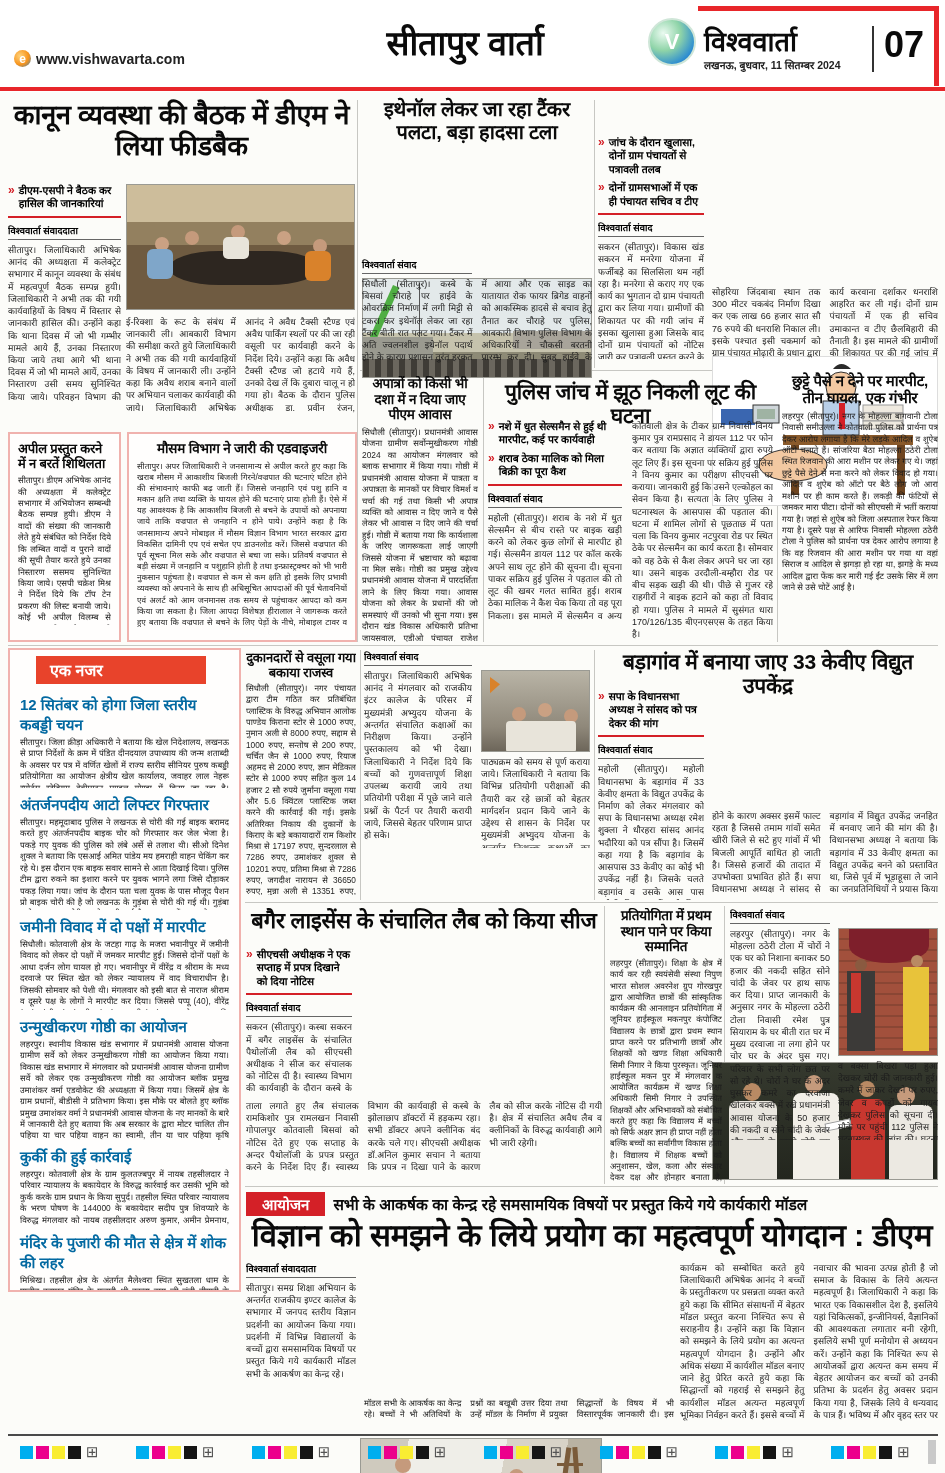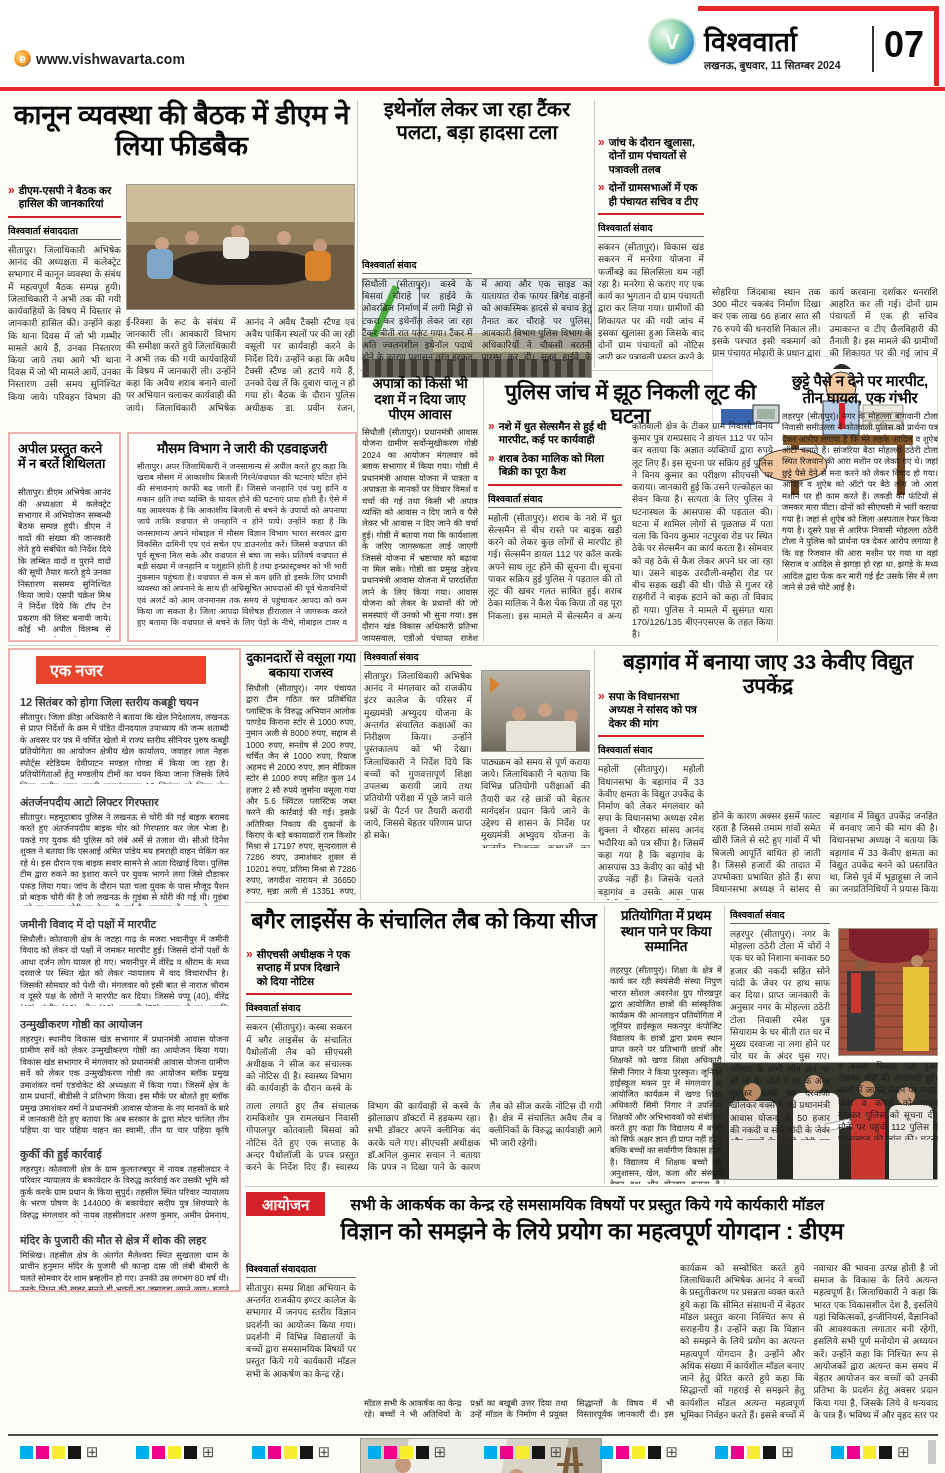--- a/index.html
+++ b/index.html
@@ -12,38 +12,39 @@
 .c2{column-count:2;column-gap:9px}
 .c3{column-count:3;column-gap:9px}
 .byline{font-size:9.5px;font-weight:700;border-bottom:1px solid #666;padding-bottom:2px;margin-bottom:4px;color:#000}
 .b{display:flex;gap:4px;font-weight:700;font-size:10.5px;line-height:1.28;margin-bottom:5px;color:#000}
 .chev{color:#d42027;font-weight:800;font-size:12px;line-height:1.1}
 .redrule{height:2px;background:#d42027;margin:4px 0 6px}
 .photo{position:relative;overflow:hidden;border:1px solid #9a9a93}
 .pinkbox{border:2px solid #f0b2ae;background:#fffefd;padding:7px 8px;overflow:hidden}
 .line{background:#c7c7c3}
 .en-item{overflow:hidden;padding:0 2px}
-.en-item h3{font-size:11px;font-weight:800;margin:6px 0 3px;color:#404040}
+.en-item h3{font-size:15px;font-weight:800;margin:6px 0 3px;color:#0369a1}
 .en-item .body{font-size:8.4px}
 .regGroup{display:flex;align-items:center;gap:3px}
 .regSq{width:13px;height:13px;display:inline-block}
 .regMark{color:#555;font-size:15px;margin-left:2px}
 .head{width:14px;height:14px;border-radius:50%;position:absolute}
 </style>
 </head>
 <body>
 
 <div id="page">
 
   <div class="abs" style="left:0;top:0;width:945px;height:92px;background:#fff">
     <div class="abs" style="left:698px;top:6px;width:241px;height:80px;border-top:5px solid #e8262a;border-right:5px solid #e8262a"></div>
     <div class="abs" style="left:14px;top:50px;display:flex;align-items:center;gap:5px">
       <span style="width:17px;height:17px;border-radius:50%;background:radial-gradient(circle at 35% 35%,#ffd27a,#f7941d 55%,#2e7fc1);color:#fff;font-weight:800;font-size:12px;display:flex;align-items:center;justify-content:center">e</span>
       <span style="font-weight:800;font-size:14px;color:#222">www.vishwavarta.com</span>
     </div>
+    <div class="abs hl" style="left:320px;top:24px;width:290px;font-size:34px">सीतापुर वार्ता</div>
     <div class="abs" style="left:648px;top:18px;width:48px;height:48px;border-radius:50%;background:radial-gradient(circle at 30% 30%,#eafaf0,#8fd4a8 40%,#2f8fd0 75%,#1b5fa8);border:2px solid #cfe6d8;display:flex;align-items:center;justify-content:center;color:#fff;font-weight:800;font-size:22px">V</div>
     <div class="abs" style="left:704px;top:22px;font-size:27px;font-weight:800;color:#0a0a0a">विश्ववार्ता</div>
     <div class="abs" style="left:704px;top:58px;font-size:10.5px;font-weight:700;color:#222">लखनऊ,   बुधवार, 11 सितम्बर 2024</div>
     <div class="abs line" style="left:872px;top:26px;width:2px;height:46px;background:#333"></div>
     <div class="abs" style="left:884px;top:24px;font-size:36px;font-weight:800;color:#0a0a0a">07</div>
     <div class="abs" style="left:0;top:87px;width:945px;height:4px;background:#e8262a"></div>
   </div>
 
   <div class="abs line" style="left:357px;top:100px;width:1px;height:542px"></div>
   <div class="abs line" style="left:594px;top:100px;width:1px;height:268px"></div>
@@ -76,21 +77,21 @@
     <div class="head" style="left:104px;top:40px;background:#c59a7c"></div>
     <div class="head" style="left:150px;top:46px;background:#caa183"></div>
     <div class="head" style="left:186px;top:54px;background:#c59a7c"></div>
     <div class="abs" style="left:20px;top:64px;width:26px;height:30px;background:#7fa6c9;border-radius:6px"></div>
     <div class="abs" style="left:96px;top:52px;width:26px;height:22px;background:#e8e4da;border-radius:5px"></div>
     <div class="abs" style="left:178px;top:66px;width:26px;height:30px;background:#d9822b;border-radius:6px"></div>
   </div>
   <div class="abs body c2" style="left:126px;top:316px;width:229px;height:110px">ई-रिक्शा के रूट के संबंध में जानकारी ली। आबकारी विभाग की समीक्षा करते हुये जिलाधिकारी ने अभी तक की गयी कार्यवाहियों के विषय में जानकारी ली। उन्होंने कहा कि अवैध शराब बनाने वालों पर अभियान चलाकर कार्यवाही की जाये। जिलाधिकारी अभिषेक आनंद ने अवैध टैक्सी स्टैण्ड एवं अवैध पार्किंग स्थलों पर की जा रही वसूली पर कार्यवाही करने के निर्देश दिये। उन्होंने कहा कि अवैध टैक्सी स्टैण्ड जो हटाये गये हैं, उनको देख लें कि दुबारा चालू न हो गया हो। बैठक के दौरान पुलिस अधीक्षक डा. प्रवीन रंजन, एआरटीओ (प्रशासन) माला बाजपेयी सहित संबंधित उपजिलाधिकारी एवं क्षेत्राधिकारी सहित संबंधित अधिकारी उपस्थित रहे।</div>
 
   <div class="abs pinkbox" style="left:8px;top:432px;width:113px;height:210px">
-    <div class="hl" style="font-size:13px;text-align:left;margin-bottom:16px">अपील प्रस्तुत करने में न बरतें शिथिलता</div>
+    <div class="hl" style="font-size:13px;text-align:left;margin-bottom:4px">अपील प्रस्तुत करने में न बरतें शिथिलता</div>
     <div class="body" style="font-size:8.4px;height:150px">सीतापुर। डीएम अभिषेक आनंद की अध्यक्षता में कलेक्ट्रेट सभागार में अभियोजन सम्बन्धी बैठक सम्पन्न हुयी। डीएम ने वादों की संख्या की जानकारी लेते हुये संबंधित को निर्देश दिये कि लम्बित वादों व पुराने वादों की सूची तैयार करते हुये उनका निस्तारण ससमय सुनिश्चित किया जाये। एसपी चक्रेश मिश्र ने निर्देश दिये कि टॉप टेन प्रकरण की लिस्ट बनायी जाये। कोई भी अपील विलम्ब से प्रस्तुत न की जाये। साथ ही किस कारण से अपील विलम्ब से प्रस्तुत हुयी है, उसकी रिपोर्ट लगायी जाये।</div>
   </div>
   <div class="abs pinkbox" style="left:127px;top:432px;width:230px;height:210px">
     <div class="hl" style="font-size:13.5px;margin-bottom:4px">मौसम विभाग ने जारी की एडवाइजरी</div>
     <div class="body" style="font-size:8.2px;height:166px">सीतापुर। अपर जिलाधिकारी ने जनसामान्य से अपील करते हुए कहा कि खराब मौसम में आकाशीय बिजली गिरने/वज्रपात की घटनाएं घटित होने की संभावनाएं काफी बढ़ जाती हैं। जिससे जनहानि एवं पशु हानि व मकान क्षति तथा व्यक्ति के घायल होने की घटनाएं प्रायः होती हैं। ऐसे में यह आवश्यक है कि आकाशीय बिजली से बचने के उपायों को अपनाया जाये ताकि वज्रपात से जनहानि न होने पाये। उन्होंने कहा है कि जनसामान्य अपने मोबाइल में मौसम विज्ञान विभाग भारत सरकार द्वारा विकसित दामिनी एप एवं सचेत एप डाउनलोड करें। जिससे वज्रपात की पूर्व सूचना मिल सके और वज्रपात से बचा जा सके। प्रतिवर्ष वज्रपात से बड़ी संख्या में जनहानि व पशुहानि होती है तथा इन्फ्रास्ट्रक्चर को भी भारी नुकसान पहुंचता है। वज्रपात से कम से कम क्षति हो इसके लिए प्रभावी व्यवस्था को अपनाने के साथ ही अधिसूचित आपदाओं की पूर्व चेतावनियों एवं अलर्ट को आम जनमानस तक समय से पहुंचाकर आपदा को कम किया जा सकता है। जिला आपदा विशेषज्ञ हीरालाल ने जागरूक करते हुए बताया कि वज्रपात से बचने के लिए पेड़ों के नीचे, मोबाइल टावर व ऊंचे मकान के नीचे शरण न लें। बच्चों को बाहर न खेलने दें, लोहे की खिड़की, दरवाजे व हैण्डपम्प आदि को न छुएं। धातु से बने छाते का प्रयोग न करें, लैण्डलाइन एवं बिजली के उपकरणों का उपयोग न करें, खुले वाहनों में सवारी न करें तथा तैराकी या नौकायन न करें</div>
   </div>
 
   <div class="abs hl" style="left:362px;top:98px;width:230px;font-size:20px">इथेनॉल लेकर जा रहा टैंकर पलटा, बड़ा हादसा टला</div>
   <div class="abs photo" style="left:362px;top:152px;width:230px;height:100px;background:linear-gradient(#e3e9ea 0 55%,#c6c3ad 55% 75%,#8d8a76 75% 100%)">
     <div class="abs" style="left:30px;top:6px;width:7px;height:70px;background:#4fae43;transform:rotate(24deg);transform-origin:top left"></div>
@@ -254,21 +255,21 @@
     <div class="abs" style="left:196px;top:24px;width:26px;height:3px;background:#7a5b3a"></div>
 
     <div class="head" style="left:34px;top:18px;background:#c59a7c;width:16px;height:16px"></div>
 
     <div class="head" style="left:148px;top:30px;background:#c59a7c;width:15px;height:15px"></div>
 
   </div>
   <div class="abs body c3" style="left:246px;top:1100px;width:356px;height:84px">ताला लगाते हुए लैब संचालक रामकिशोर पुत्र रामलखन निवासी गोपालपुर कोतवाली बिसवां को नोटिस देते हुए एक सप्ताह के अन्दर पैथोलॉजी के प्रपत्र प्रस्तुत करने के निर्देश दिए हैं। स्वास्थ्य विभाग की कार्यवाही से कस्बे के झोलाछाप डॉक्टरों में हड़कम्प रहा। सभी डॉक्टर अपने क्लीनिक बंद करके चले गए। सीएचसी अधीक्षक डॉ.अनिल कुमार सचान ने बताया कि प्रपत्र न दिखा पाने के कारण लैब को सीज करके नोटिस दी गयी है। क्षेत्र में संचालित अवैध लैब व क्लीनिकों के विरुद्ध कार्यवाही आगे भी जारी रहेगी।</div>
 
   <div class="abs" style="left:610px;top:908px;width:112px;height:276px;overflow:hidden">
-    <div class="hl" style="font-size:13.5px;margin-bottom:10px">प्रतियोगिता में प्रथम स्थान पाने पर किया सम्मानित</div>
+    <div class="hl" style="font-size:13.5px;margin-bottom:3px">प्रतियोगिता में प्रथम स्थान पाने पर किया सम्मानित</div>
     <div class="body" style="font-size:8.3px;height:236px">लहरपुर (सीतापुर)। शिक्षा के क्षेत्र में कार्य कर रही स्वयंसेवी संस्था निपुण भारत सोशल अवरनेश ग्रुप गोरखपुर द्वारा आयोजित छात्रों की सांस्कृतिक कार्यक्रम की आनलाइन प्रतियोगिता में जूनियर हाईस्कूल मकनपुर कंपोजिट विद्यालय के छात्रों द्वारा प्रथम स्थान प्राप्त करने पर प्रतिभागी छात्रों और शिक्षकों को खण्ड शिक्षा अधिकारी सिमी निगार ने किया पुरस्कृत। जूनियर हाईस्कूल मकन पुर में मंगलवार क आयोजित कार्यक्रम में खण्ड शिक्षा अधिकारी सिमी निगार ने उपस्थित शिक्षकों और अभिभावकों को संबोधित करते हुए कहा कि विद्यालय में बच्चों को सिर्फ अक्षर ज्ञान ही प्राप्त नहीं होता बल्कि बच्चों का सर्वांगीण विकास होता है। विद्यालय में शिक्षक बच्चों को अनुशासन, खेल, कला और संस्कार देकर दक्ष और होनहार बनाता है, जिससे बच्चे देश और समाज की बेहतर सेवा करने के लायक बन सकें।</div>
   </div>
 
   <div class="abs" style="left:730px;top:908px;width:208px;height:276px;overflow:hidden">
     <div class="byline" style="width:100px">विश्ववार्ता संवाद</div>
     <div style="display:flex;gap:8px">
       <div class="body" style="width:100px;height:212px">लहरपुर (सीतापुर)। नगर के मोहल्ला ठठेरी टोला में चोरों ने एक घर को निशाना बनाकर 50 हजार की नकदी सहित सोने चांदी के जेवर पर हाथ साफ कर दिया। प्राप्त जानकारी के अनुसार नगर के मोहल्ला ठठेरी टोला निवासी रमेश पुत्र सियाराम के घर बीती रात घर में मुख्य दरवाजा ना लगा होने पर चोर घर के अंदर घुस गए। परिवार के सभी लोग छत पर सो रहे थे। चोरों ने घर के अंदर घुसकर कमरे का दरवाजा खोलकर बक्से में रखे प्रधानमंत्री आवास योजना के 50 हजार की नकदी व सोने चांदी के जेवर और बच्चों के कपड़े चोरी कर फरार हो गए। प्रातः लगभग 4 बजे रमेश ने छत से उतर कर नीचे आने पर कमरे का दरवाजा खुला देखा और गैलरी में सामान</div>
       <div style="width:100px">
         <div class="photo" style="width:100px;height:128px;background:repeating-linear-gradient(#a2503c 0 9px,#8a4634 9px 11px)">
           <div class="abs" style="left:10px;top:0;width:80px;height:34px;background:#7e1f2b;border-radius:0 0 50% 50%"></div>
@@ -276,25 +277,25 @@
           <div class="abs" style="left:8px;top:42px;width:28px;height:80px;background:#3c3a38"></div>
           <div class="abs" style="left:12px;top:44px;width:10px;height:40px;background:#c8372f"></div>
           <div class="head" style="left:72px;top:26px;background:#b98a64;width:12px;height:12px"></div>
           <div class="abs" style="left:64px;top:38px;width:26px;height:84px;background:#e8c33a"></div>
         </div>
         <div class="body" style="height:80px;margin-top:4px">व बक्सा बिखरा पड़ा हुआ देखकर चोरी की जानकारी हुई। कमरे में जाकर देखने पर रुपए, जेवर व कपड़ों को गायब देखकर पुलिस को सूचना दी। मौके पर पहुंची 112 पुलिस ने घटनास्थल की जांच की। घटना के संबंध में कोतवाली प्रभारी मुकुल प्रकाश वर्मा ने बताया कि जांच कर कार्रवाई की जा रही है।</div>
       </div>
     </div>
   </div>
 
-  <div class="abs" style="left:246px;top:1192px;width:692px;display:flex;align-items:center;gap:25px">
+  <div class="abs" style="left:246px;top:1192px;width:692px;display:flex;align-items:center;gap:8px">
     <span style="background:#d42027;color:#fff;font-weight:800;font-size:15px;padding:2px 16px">आयोजन</span>
     <span style="font-weight:800;font-size:15.5px;color:#0a0a0a">सभी के आकर्षक का केन्द्र रहे समसामयिक विषयों पर प्रस्तुत किये गये कार्यकारी मॉडल</span>
   </div>
-  <div class="abs hl" style="left:246px;top:1218px;width:692px;font-size:23px">विज्ञान को समझने के लिये प्रयोग का महत्वपूर्ण योगदान : डीएम</div>
+  <div class="abs hl" style="left:246px;top:1218px;width:692px;font-size:31px">विज्ञान को समझने के लिये प्रयोग का महत्वपूर्ण योगदान : डीएम</div>
   <div class="abs" style="left:246px;top:1262px;width:110px;height:166px;overflow:hidden">
     <div class="byline">विश्ववार्ता संवाददाता</div>
     <div class="body" style="height:134px">सीतापुर। समग्र शिक्षा अभियान के अन्तर्गत राजकीय इण्टर कालेज के सभागार में जनपद स्तरीय विज्ञान प्रदर्शनी का आयोजन किया गया। प्रदर्शनी में विभिन्न विद्यालयों के बच्चों द्वारा समसामयिक विषयों पर प्रस्तुत किये गये कार्यकारी मॉडल सभी के आकर्षण का केन्द्र रहे।</div>
   </div>
 
   <div class="abs body c3" style="left:364px;top:1398px;width:310px;height:30px;font-size:8.3px">मॉडल सभी के आकर्षक का केन्द्र रहे। बच्चों ने भी अतिथियों के प्रश्नों का बखूबी उत्तर दिया तथा उन्हें मॉडल के निर्माण में प्रयुक्त सिद्धान्तों के विषय में भी विस्तारपूर्वक जानकारी दी। इस अवसर पर बेसिक शिक्षा द्वारा आयोजित टी.एल.एम. प्रदर्शनी का भी सभी के द्वारा अवलोकन किया गया।</div>
   <div class="abs body c2" style="left:680px;top:1262px;width:258px;height:166px">कार्यक्रम को सम्बोधित करते हुये जिलाधिकारी अभिषेक आनंद ने बच्चों के प्रस्तुतीकरण पर प्रसन्नता व्यक्त करते हुये कहा कि सीमित संसाधनों में बेहतर मॉडल प्रस्तुत करना निश्चित रूप से सराहनीय है। उन्होंने कहा कि विज्ञान को समझने के लिये प्रयोग का अत्यन्त महत्वपूर्ण योगदान है। उन्होंने और अधिक संख्या में कार्यशील मॉडल बनाए जाने हेतु प्रेरित करते हुये कहा कि सिद्धान्तों को गहराई से समझने हेतु कार्यशील मॉडल अत्यन्त महत्वपूर्ण भूमिका निर्वहन करते हैं। इससे बच्चों में नवाचार की भावना उत्पन्न होती है जो समाज के विकास के लिये अत्यन्त महत्वपूर्ण है। जिलाधिकारी ने कहा कि भारत एक विकासशील देश है, इसलिये यहां चिकित्सकों, इन्जीनियर्स, वैज्ञानिकों की आवश्यकता लगातार बनी रहेगी, इसलिये सभी पूर्ण मनोयोग से अध्ययन करें। उन्होंने कहा कि निश्चित रूप से आयोजकों द्वारा अत्यन्त कम समय में बेहतर आयोजन कर बच्चों को उनकी प्रतिभा के प्रदर्शन हेतु अवसर प्रदान किया गया है, जिसके लिये वे धन्यवाद के पात्र हैं। भविष्य में और वृहद स्तर पर आयोजन हेतु जिलाधिकारी ने प्रेरणा दी। कार्यक्रम के दौरान मुख्य विकास अधिकारी निधि बंसल, नगर पालिका अध्यक्ष सीतापुर नेहा अवस्थी, जिला विद्यालय निरीक्षक राजेन्द्र सिंह, प्राचार्य जी.आई.सी. अनिल कुमार सहित संबंधित अधिकारी उपस्थित रहे।</div>
 
   <div class="abs" style="left:8px;top:1434px;width:930px;height:2px;background:#4a4a4a"></div>
   <div class="abs" style="left:20px;top:1443px;width:890px;display:flex;justify-content:space-between">

